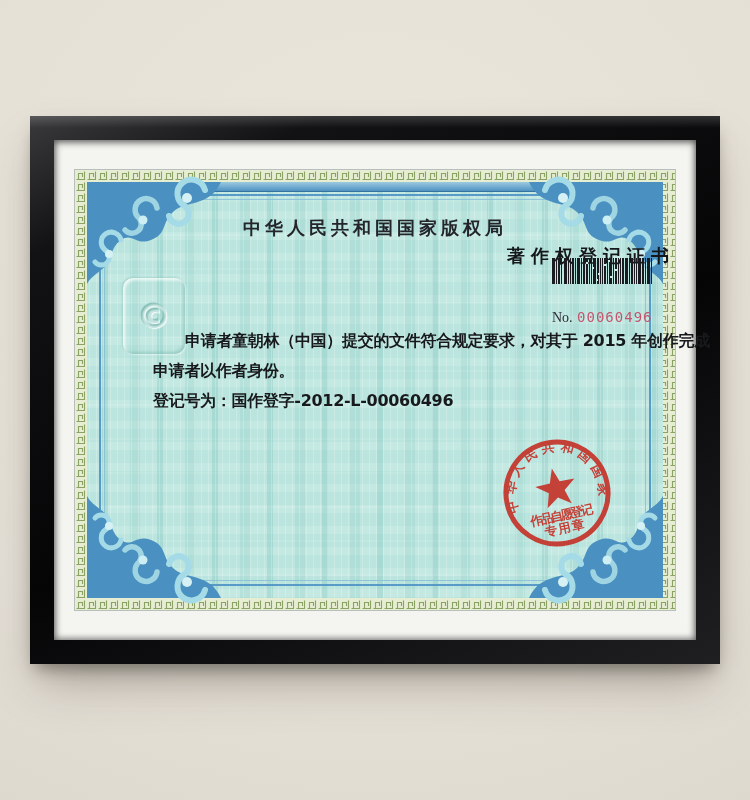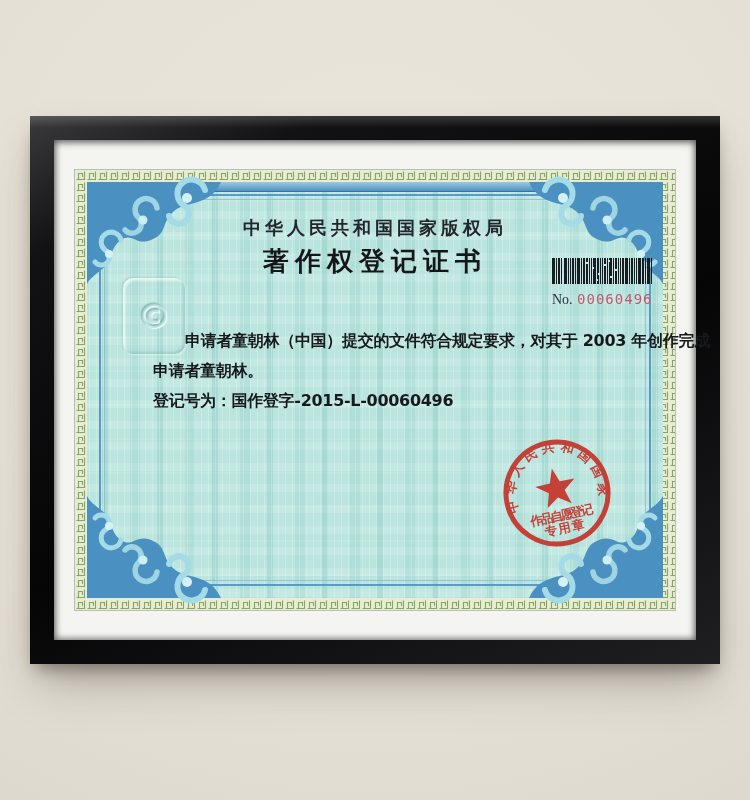--- a/index.html
+++ b/index.html
@@ -43,25 +43,25 @@
     box-shadow: 0 0 0 1px rgba(110,125,120,.45), inset 1px 2px 5px rgba(0,50,50,.18);
     color:#17191c;
   }
 
   
   .authority {
     position:absolute; top:46px; left:0; width:100%; text-align:center;
     font-size:18px; font-weight:600; letter-spacing:4px; color:#23252a; white-space:nowrap;
   }
   .cert-title {
-    position:absolute; top:74px; left:0; width:100%; text-align:center;
-    font-size:26px; font-weight:800; letter-spacing:6px; color:#15161a; white-space:nowrap;
+    position:absolute; top:74px; left:0; width:100%; text-align:right;
+    font-size:18px; font-weight:800; letter-spacing:6px; color:#15161a; white-space:nowrap;
   }
   .barcode-wrap { position:absolute; left:477px; top:88px; width:100px; }
-  .serial { margin-top:3px; font-size:14px; white-space:nowrap; }
+  .serial { margin-top:21px; font-size:14px; white-space:nowrap; }
   .serial .no { font-family:"Liberation Serif", serif; color:#2d2d36; }
   .serial .num { font-family:"DejaVu Sans Mono", monospace; color:#c2566e; letter-spacing:1px; }
 
   .body-text {
     position:absolute; left:78px; top:156px; width:468px;
     font-size:16px; font-weight:700; line-height:30px; color:#17191c;
   }
   .body-text .line { white-space:nowrap; letter-spacing:-0.3px; }
   .body-text .indent { padding-left:32px; }
 
@@ -194,23 +194,23 @@
                 <rect x="56" y="2" width="2" height="2"></rect>
             </g>
           </svg>
           <div class="serial">
             <span class="no">No.</span>
             <span class="num">00060496</span>
           </div>
         </div>
 
         <div class="body-text">
-          <div class="line indent">申请者童朝林（中国）提交的文件符合规定要求，对其于 2003 年创作完成</div>
-          <div class="line">申请者童朝林。</div>
-          <div class="line">登记号为：国作登字-2015-L-00060496</div>
+          <div class="line indent">申请者童朝林（中国）提交的文件符合规定要求，对其于 2015 年创作完成</div>
+          <div class="line">申请者以作者身份。</div>
+          <div class="line">登记号为：国作登字-2012-L-00060496</div>
         </div>
 
         <div class="seal">
           <svg width="110" height="110" viewBox="0 0 110 110">
             <circle cx="55" cy="55" r="51" fill="none" stroke-width="5" stroke="#c5352c"></circle>
             <path id="sealArc" d="M 15.5,69.4 A 42,42 0 1 1 94.5,69.4" fill="none"></path>
             <text font-size="13" font-weight="bold" letter-spacing="4.6" fill="#c5352c">
               <textPath href="#sealArc" startOffset="4">中华人民共和国国家版权局</textPath>
             </text>
             <polygon fill="#c5352c" points="55,30 60,44.1 75,44.5 63.1,53.6 67.3,68 55,59.5 42.7,68 46.9,53.6 35,44.5 50,44.1"></polygon>

